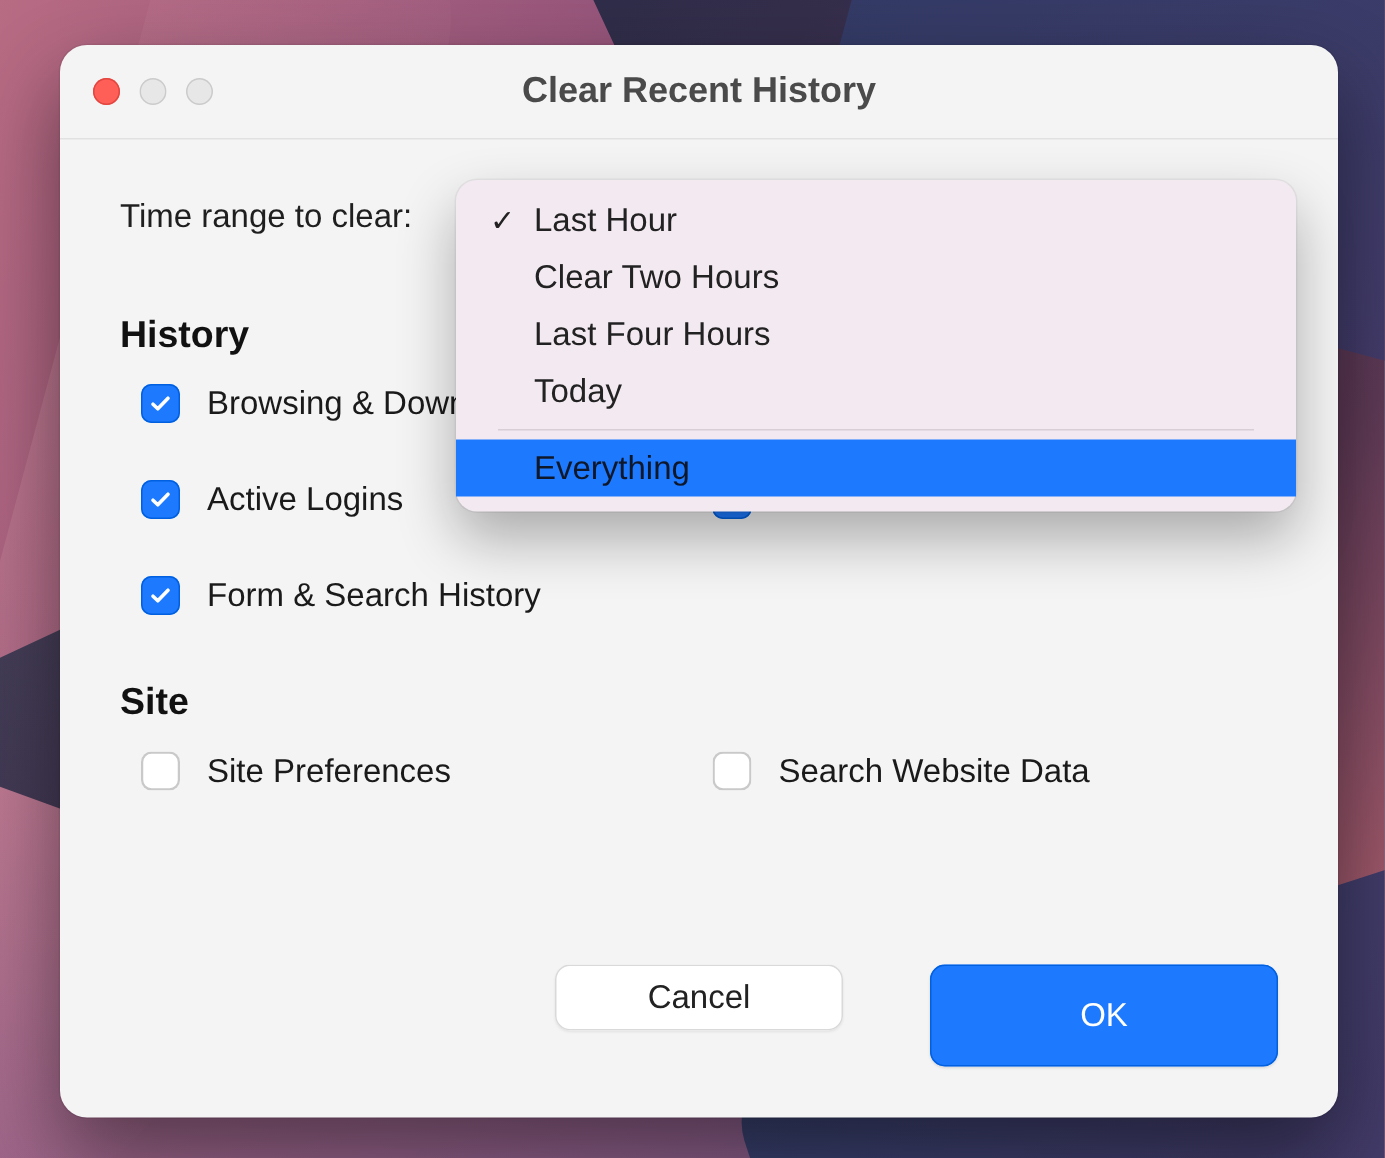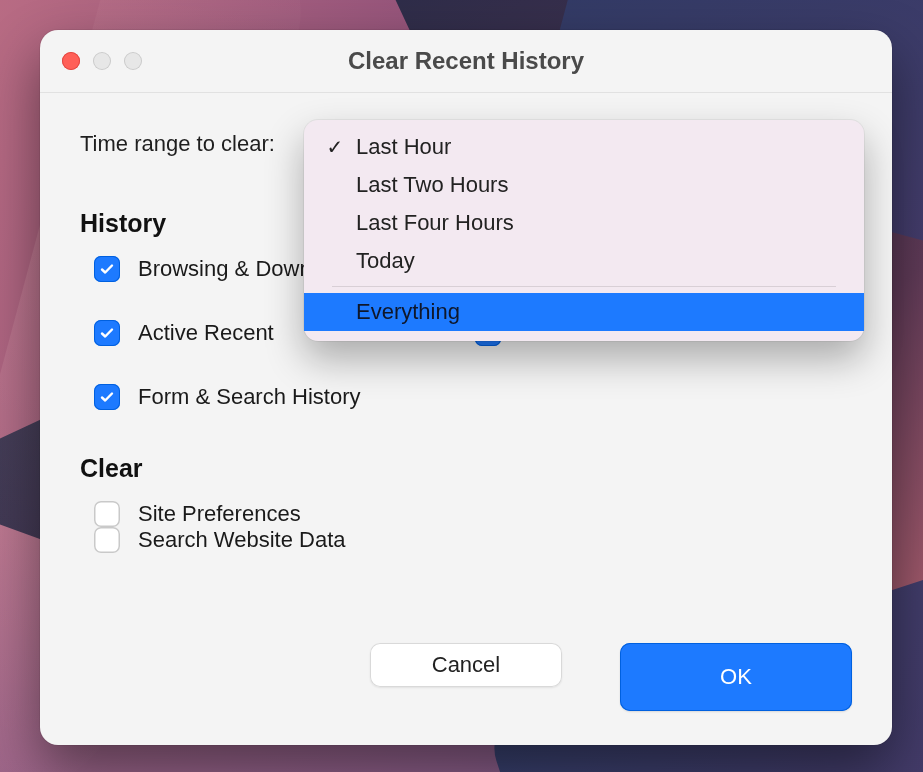--- a/index.html
+++ b/index.html
@@ -172,21 +172,21 @@
   
   .check-grid {
     display: grid;
     grid-template-columns: 1fr 1fr;
     row-gap: 38px;
     column-gap: 10px;
     padding-left: 14px;
     padding-right: 6px;
   }
   .check-grid.single {
-    grid-template-columns: 1fr;
+    grid-template-columns: 1fr 1fr;
     row-gap: 0;
     text-align: center;
   }
   .check-item {
     display: flex;
     align-items: center;
     gap: 18px;
   }
   .checkbox {
     width: 26px;
@@ -296,21 +296,21 @@
         <span class="check-label">Browsing &amp; Download History</span>
       </div>
       <div></div>
 
       <div class="check-item">
         <span class="checkbox checked">
           <svg width="16" height="16" viewBox="0 0 16 16">
               <path d="M3 8.5 L6.2 11.5 L13 4.5" stroke="#fff" stroke-width="2.4" fill="none" stroke-linecap="round" stroke-linejoin="round"></path>
             </svg>
         </span>
-        <span class="check-label">Active Recent</span>
+        <span class="check-label">Active Logins</span>
       </div>
       <div class="check-item">
         <span class="checkbox checked">
           <svg width="16" height="16" viewBox="0 0 16 16">
               <path d="M3 8.5 L6.2 11.5 L13 4.5" stroke="#fff" stroke-width="2.4" fill="none" stroke-linecap="round" stroke-linejoin="round"></path>
             </svg>
         </span>
         <span class="check-label">Cache</span>
       </div>
 
@@ -319,21 +319,21 @@
           <svg width="16" height="16" viewBox="0 0 16 16">
               <path d="M3 8.5 L6.2 11.5 L13 4.5" stroke="#fff" stroke-width="2.4" fill="none" stroke-linecap="round" stroke-linejoin="round"></path>
             </svg>
         </span>
         <span class="check-label">Form &amp; Search History</span>
       </div>
       <div></div>
 
     </div>
 
-    <h2 class="section data">Clear</h2>
+    <h2 class="section data">Site</h2>
 
     <div class="check-grid single">
       <div class="check-item">
         <span class="checkbox unchecked"></span>
         <span class="check-label">Site Preferences</span>
       </div>
       <div class="check-item">
         <span class="checkbox unchecked"></span>
         <span class="check-label">Search Website Data</span>
       </div>
@@ -341,21 +341,21 @@
 
   </div>
 
   <div class="dropdown">
     <div class="opt">
       <span class="check-col">✓</span>
       <span>Last Hour</span>
     </div>
     <div class="opt">
       <span class="check-col"></span>
-      <span>Last Two Hours</span>
+      <span>Clear Two Hours</span>
     </div>
     <div class="opt">
       <span class="check-col"></span>
       <span>Last Four Hours</span>
     </div>
     <div class="opt">
       <span class="check-col"></span>
       <span>Today</span>
     </div>
     <div class="separator"></div>

